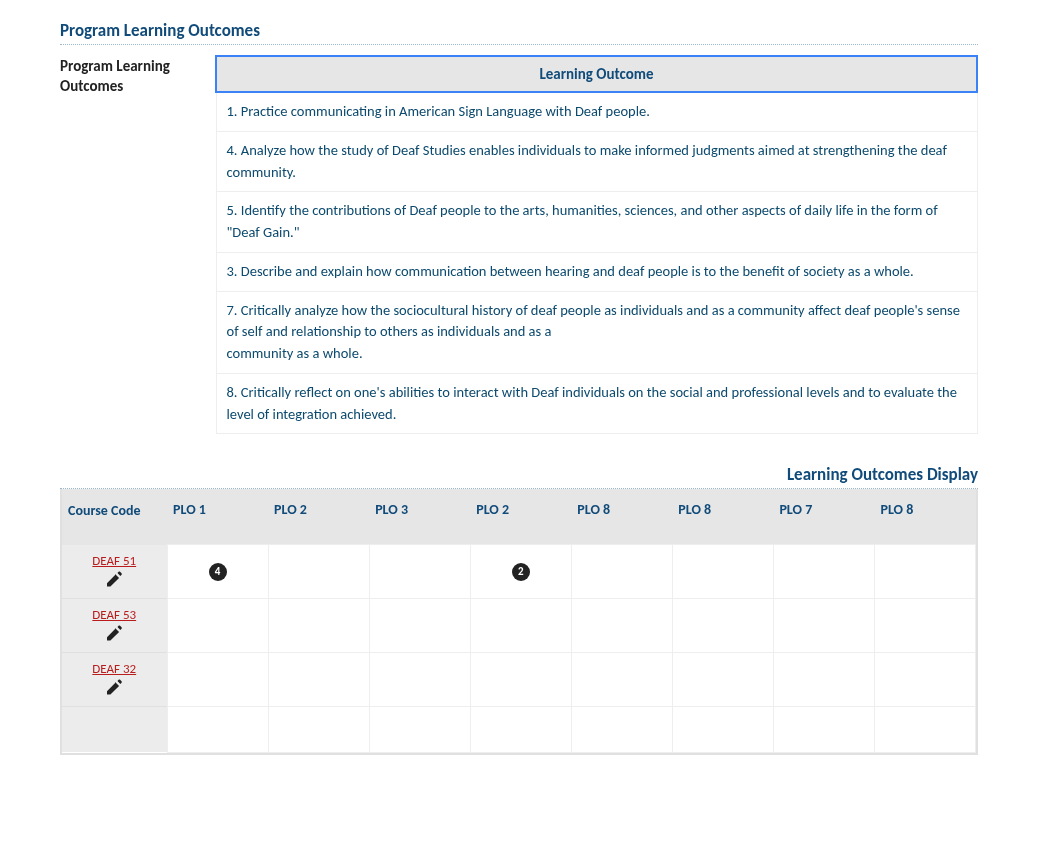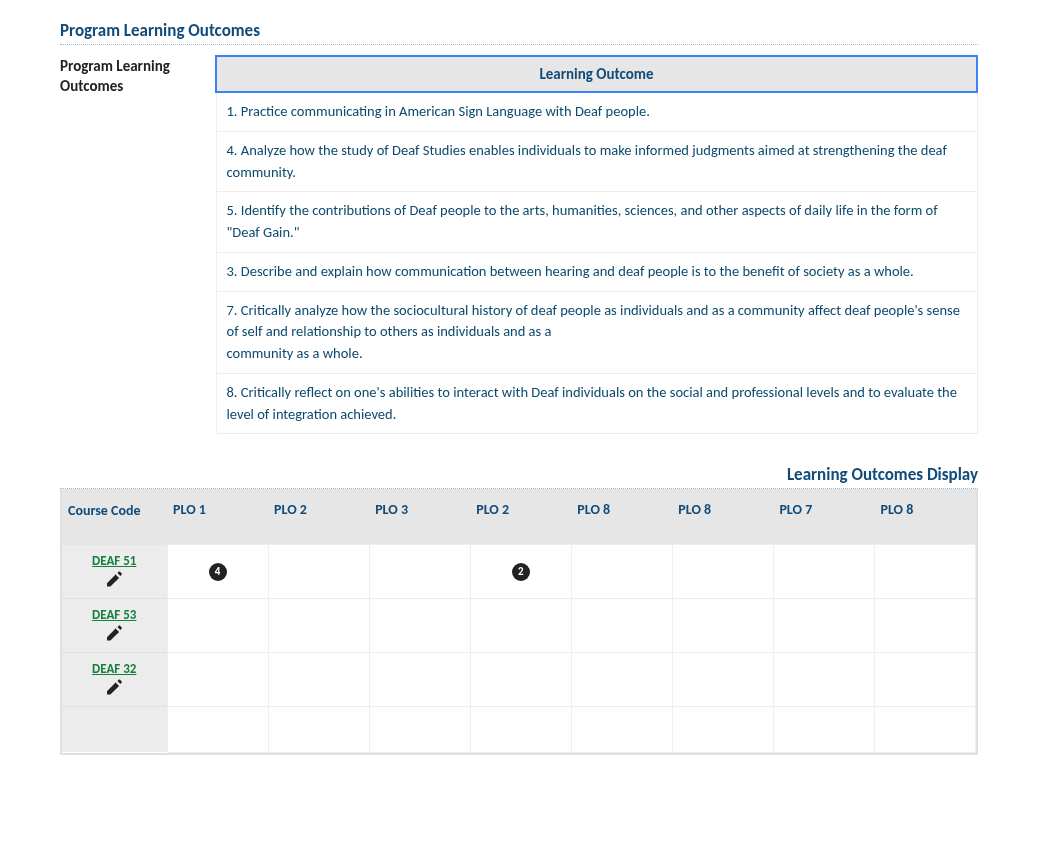--- a/index.html
+++ b/index.html
@@ -82,22 +82,22 @@
       background: #ececec;
       font-size: 13px;
       border-left: none;
       border-right: none;
       border-top: 1px solid #e0e0e0;
       border-bottom: none;
     }
     .display-table tbody tr:first-child td:first-child { border-top: none; }
 
     .course-link {
-      color: #15803d;
-      font-weight: bold;
+      color: #b91c1c;
+      font-weight: normal;
       text-decoration: underline;
       display: block;
     }
     .edit-icon {
       display: inline-block;
       width: 16px; height: 16px;
       margin-top: 3px;
     }
     .edit-icon svg { width: 16px; height: 16px; fill: #222; }
 

